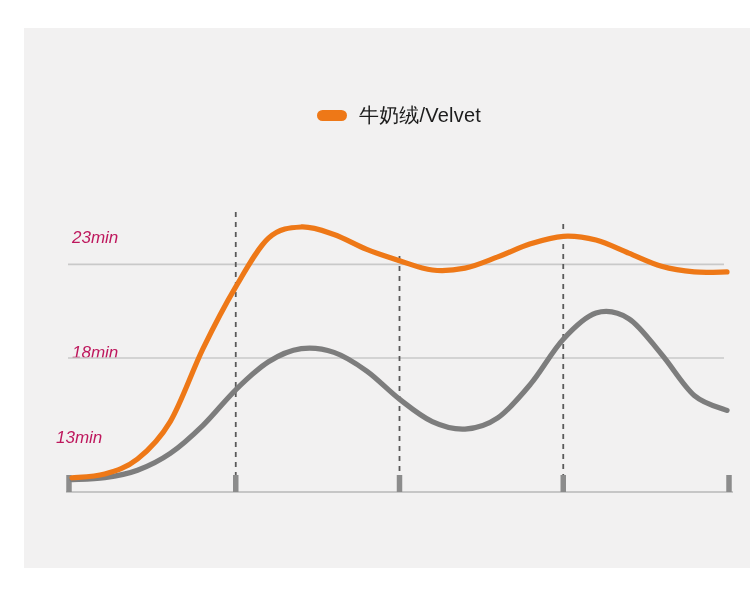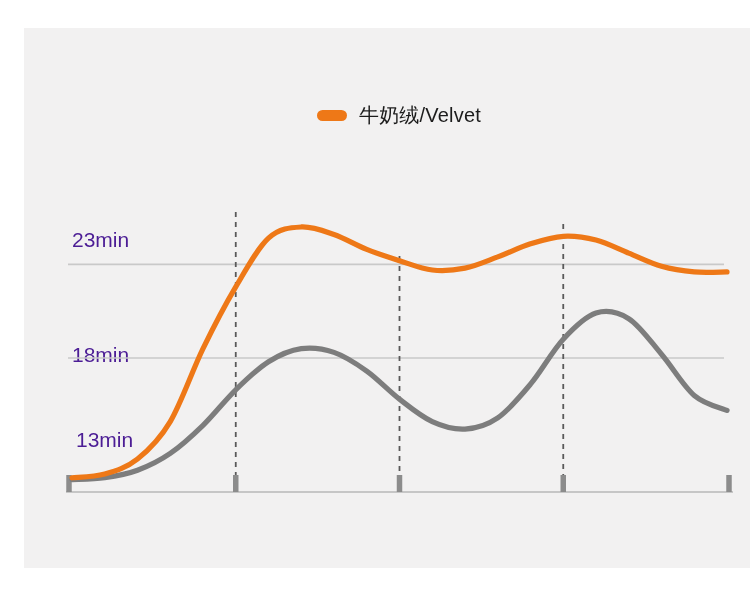--- a/index.html
+++ b/index.html
@@ -63,27 +63,28 @@
   
   #plot {
     position: absolute;
     left: 0;
     top: 0;
     width: 750px;
     height: 592px;
   }
   .y-tick-label {
     position: absolute;
-    font-size: 21px;
-    color: #4c1d95;
+    font-size: 17px;
+    color: #be185d;
     white-space: nowrap;
+    font-style: italic;
   }
   #ylab0 { left: 48px; top: 228px; }
   #ylab1 { left: 48px; top: 343px; text-align: center; }
-  #ylab2 { left: 52px; top: 428px; }
+  #ylab2 { left: 32px; top: 428px; }
 </style>
 </head>
 <body>
 
 <div id="page">
 
   <div id="panel"></div>
 
   <div id="legend">
     <div class="legend-item">

